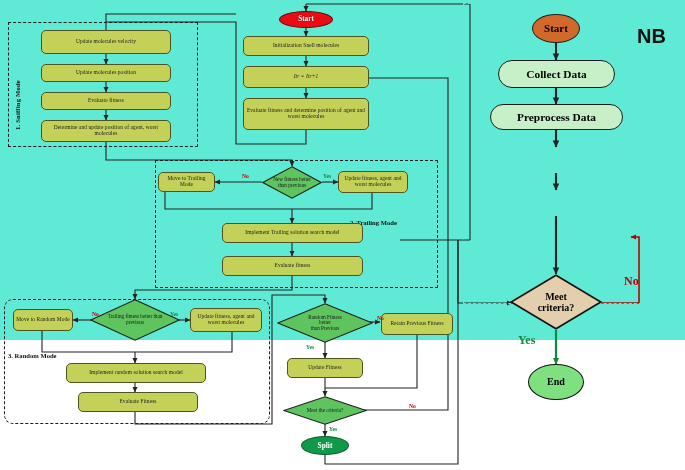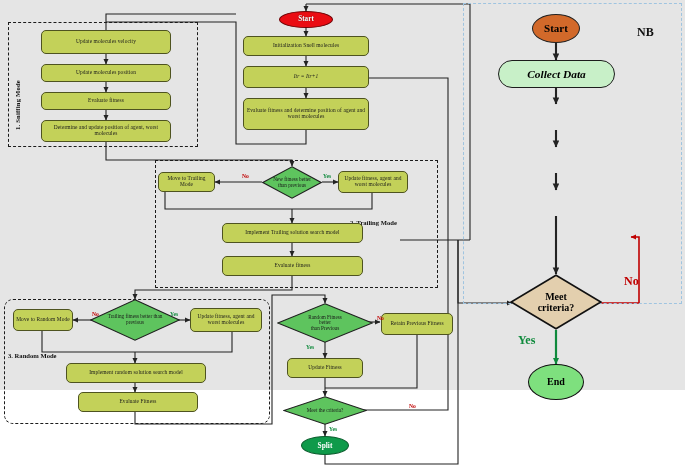--- a/index.html
+++ b/index.html
@@ -1,18 +1,18 @@
 <!DOCTYPE html>
 <html><head>
 <meta charset="utf-8">
 <style>
   html,body{margin:0;padding:0;background:#ffffff;}
   body{width:685px;height:470px;overflow:hidden;
        font-family:"Liberation Serif", serif;}
-  #stage{position:relative;width:685px;height:390px;background:#e5e5e5;}
+  #stage{position:relative;width:685px;height:340px;background:#5eead4;}
 
   svg#wires{position:absolute;left:0;top:0;width:685px;height:470px;}
 
   
   .node{position:absolute;box-sizing:border-box;display:flex;
         align-items:center;justify-content:center;text-align:center;
         line-height:1.08;color:#1a1a1a;}
 
   
   .proc{background:#c3d159;border:1.3px solid #4e5320;border-radius:5px;
@@ -40,21 +40,21 @@
   .nbdia .dtxt{position:relative;z-index:2;font-size:10px;font-weight:bold;color:#000;}
 
   
   .group{position:absolute;border:1.7px dashed #1b1b1b;box-sizing:border-box;}
   .group.rnd{border-radius:9px;}
 
   
   .lbl{position:absolute;font-weight:bold;color:#111;}
   .lbl-v{writing-mode:vertical-rl;transform:rotate(180deg);font-size:6.6px;letter-spacing:.2px;}
   .lbl-h{font-size:6.6px;}
-  .lbl-nb{font-size:12px;font-weight:bold;font-family:Liberation Serif, serif;}
+  .lbl-nb{font-size:20px;font-weight:bold;font-family:Liberation Sans, sans-serif;}
 
   
   .tag{position:absolute;font-weight:bold;font-size:5.6px;}
   .tag-no{color:#c00000;margin-left:16px;}
   .tag-yes{color:#0f8a3c;}
   .tag-big{font-size:12px;}
 
   .dashedpanel{position:absolute;border:1px dashed #9fc4e0;box-sizing:border-box;}
 </style>
 </head>
@@ -239,21 +239,22 @@
 
   <div class="tag tag-no" style="left:361px;top:315px;">No</div>
   <div class="tag tag-yes" style="left:306px;top:344px;">Yes</div>
   <div class="tag tag-no" style="left:393px;top:403px;">No</div>
   <div class="tag tag-yes" style="left:329px;top:426px;">Yes</div>
 
   <div class="lbl lbl-nb" style="left:637px;top:25px;">NB</div>
 
   <div class="node nbstart" style="left:532px;top:14px;width:48px;height:29px;">Start</div>
 
-  <div class="node nbproc" style="left:498px;top:60px;width:117px;height:28px;font-style:italic;">Collect Data</div>
+  <div class="node nbproc" style="left:498px;top:60px;width:117px;height:28px;">Collect Data</div>
+  <div class="node nbproc" style="left:490px;top:104px;width:133px;height:26px;">Preprocess Data</div>
 
   <div class="nbdia" style="left:510px;top:274px;width:92px;height:56px;display:flex;align-items:center;justify-content:center;">
     <svg class="dshape" viewBox="0 0 92 56" preserveAspectRatio="none">
       <polygon points="46,1.2 90.8,28 46,54.8 1.2,28" fill="#e3cfae" stroke="#111" stroke-width="1.6"></polygon>
     </svg>
     <span class="dtxt" style="display:block;text-align:center;line-height:1.12;">
       <span style="display:block;">Meet</span>
       <span style="display:block;">criteria?</span>
     </span>
   </div>

